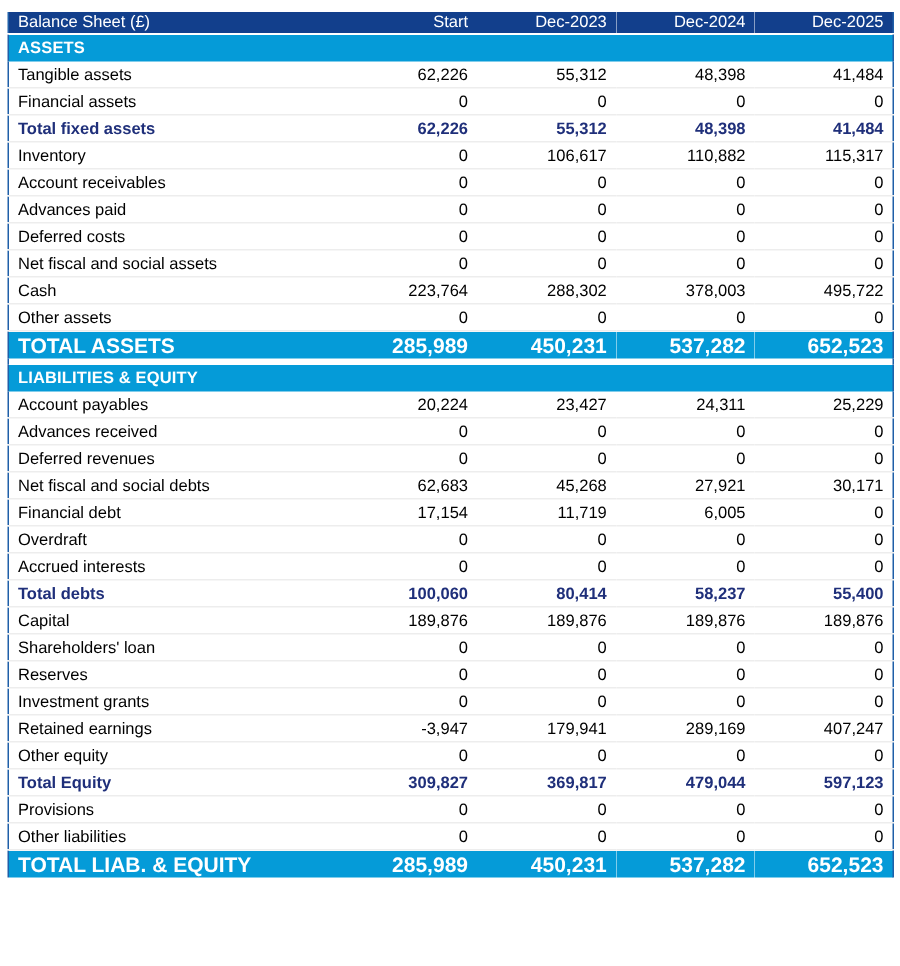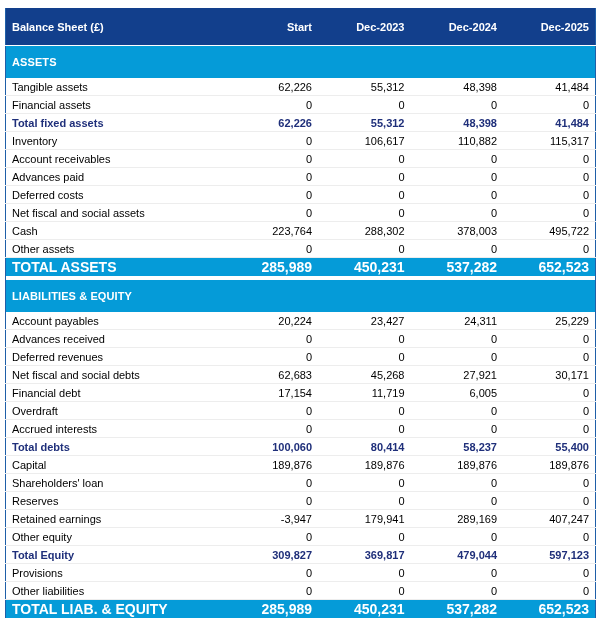--- a/index.html
+++ b/index.html
@@ -36,34 +36,34 @@
     color: #000000;
     vertical-align: middle;
   }
   col.c-label { width: 220px; }
   col.c-num   { width: 92.5px; }
 
   
   tr.hdr td {
     background: #123F8C;
     color: #ffffff;
-    font-weight: bold;
+    font-weight: normal;
     font-size: 11px;
-    height: 37px;
+    height: 14px;
     border-bottom: 1px solid #ffffff;
   }
   tr.hdr td.num { text-align: right; }
 
   
   tr.section td {
     background: #059BD8;
     color: #ffffff;
     font-weight: bold;
     font-size: 11px;
-    height: 32px;
+    height: 18px;
     letter-spacing: 0.1px;
   }
 
   
   tr.grand td {
     background: #059BD8;
     color: #ffffff;
     font-weight: bold;
     font-size: 14px;
     height: 18px;
@@ -272,20 +272,27 @@
           <td class="num">0</td>
         </tr>
         <tr class="item">
           <td class="label">Reserves</td>
           <td class="num">0</td>
           <td class="num">0</td>
           <td class="num">0</td>
           <td class="num">0</td>
         </tr>
         <tr class="item">
+          <td class="label">Investment grants</td>
+          <td class="num">0</td>
+          <td class="num">0</td>
+          <td class="num">0</td>
+          <td class="num">0</td>
+        </tr>
+        <tr class="item">
           <td class="label">Retained earnings</td>
           <td class="num">-3,947</td>
           <td class="num">179,941</td>
           <td class="num">289,169</td>
           <td class="num">407,247</td>
         </tr>
         <tr class="item">
           <td class="label">Other equity</td>
           <td class="num">0</td>
           <td class="num">0</td>

